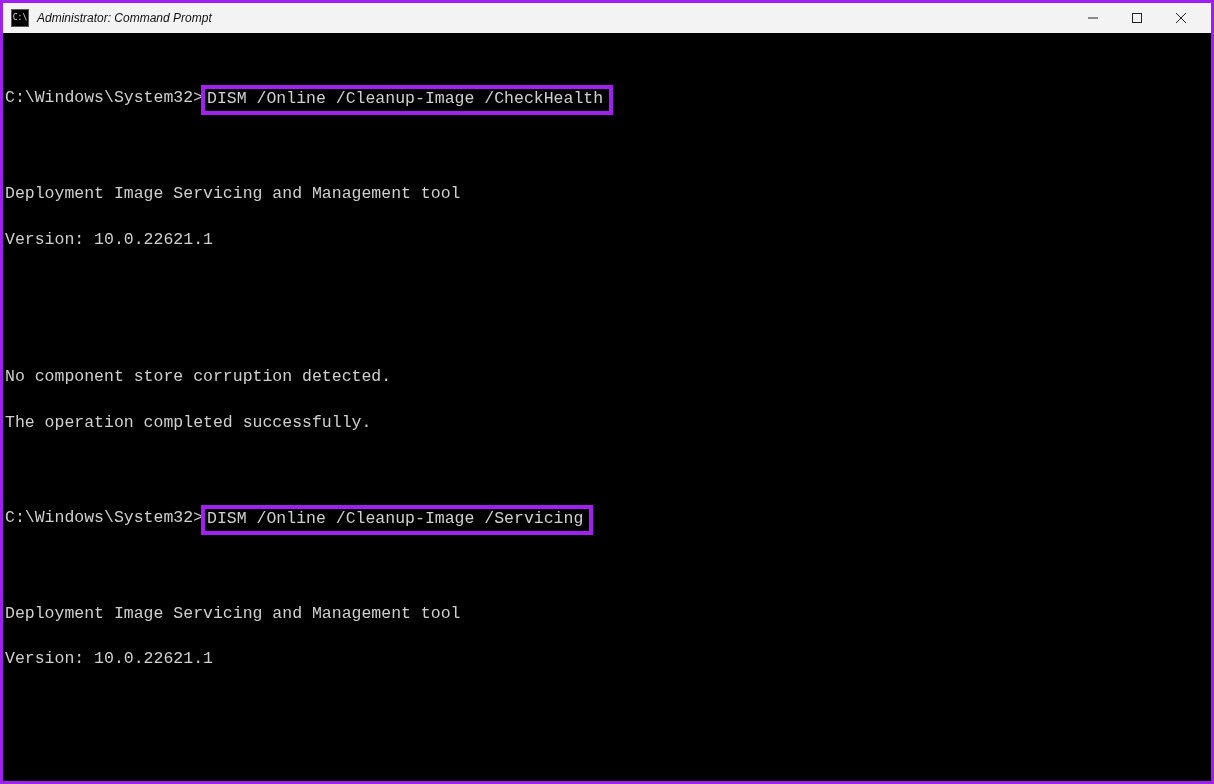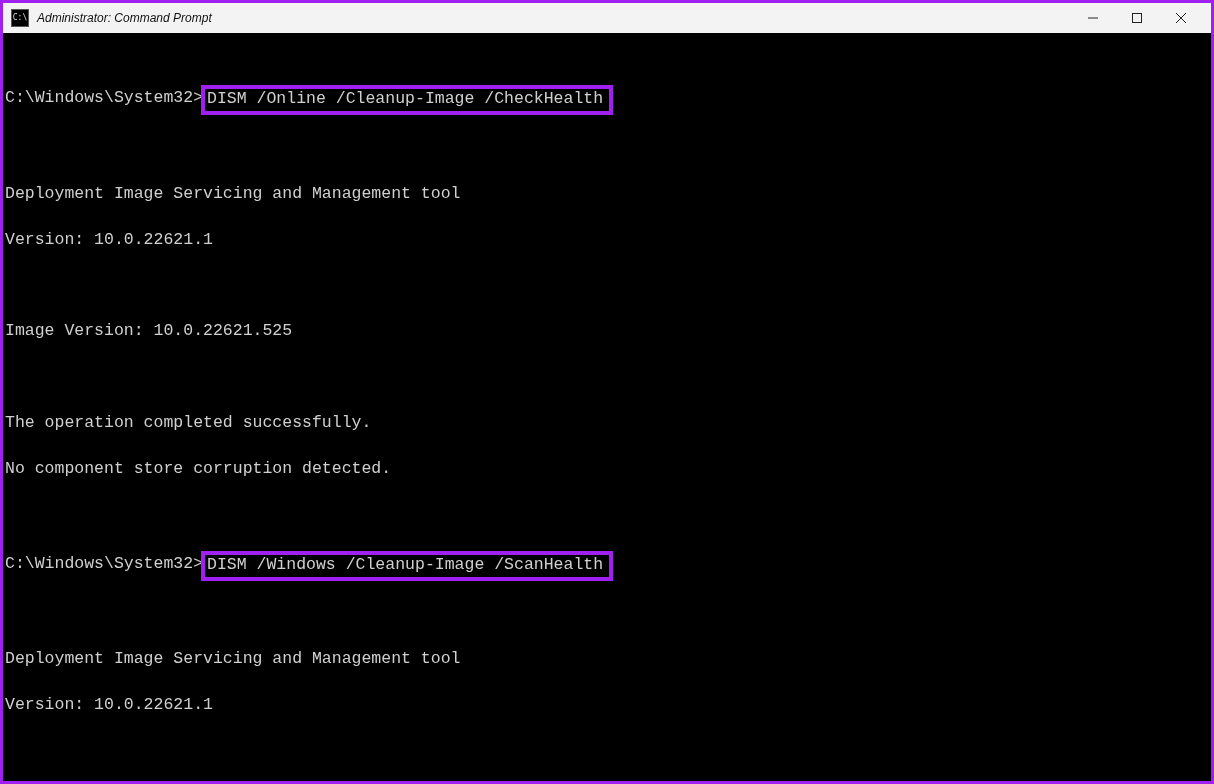--- a/index.html
+++ b/index.html
@@ -91,26 +91,25 @@
         </div>
     </div>
   </div>
 
   <div class="terminal">
 <span class="row"><span>C:\Windows\System32&gt;</span><span class="hl">DISM /Online /Cleanup-Image /CheckHealth</span></span>
 <span class="row"> </span>
 <span class="row">Deployment Image Servicing and Management tool</span>
 <span class="row">Version: 10.0.22621.1</span>
 <span class="row"> </span>
-<span class="row">Image Version: 10.0.22621.525</span>
 <span class="row"> </span>
+<span class="row">No component store corruption detected.</span>
 <span class="row">The operation completed successfully.</span>
-<span class="row">No component store corruption detected.</span>
 <span class="row"> </span>
-<span class="row"><span>C:\Windows\System32&gt;</span><span class="hl">DISM /Windows /Cleanup-Image /ScanHealth</span></span>
+<span class="row"><span>C:\Windows\System32&gt;</span><span class="hl">DISM /Online /Cleanup-Image /Servicing</span></span>
 <span class="row"> </span>
 <span class="row">Deployment Image Servicing and Management tool</span>
 <span class="row">Version: 10.0.22621.1</span>
 <span class="row"> </span>
 
 
 
 
 
 

